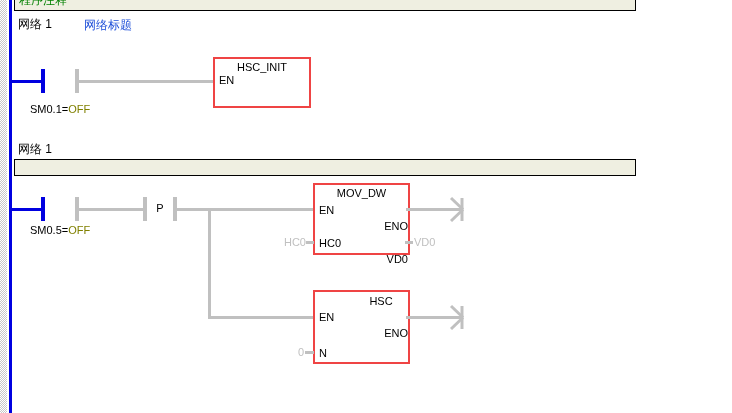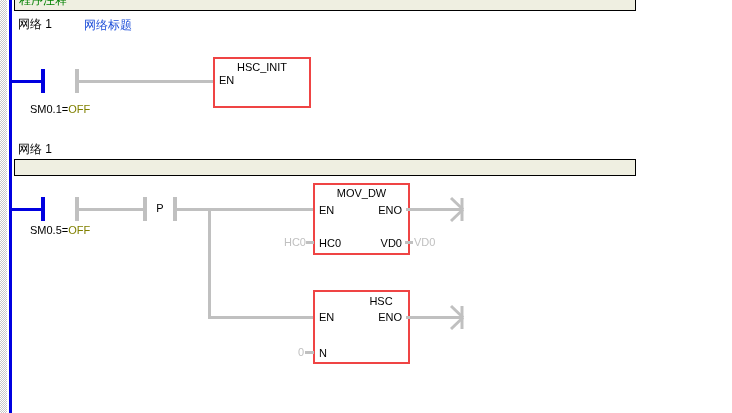--- a/index.html
+++ b/index.html
@@ -27,21 +27,21 @@
   .opl .state{color:#808000;}
   .hline{position:absolute;height:3px;background:#c0c0c0;}
   .vline{position:absolute;width:3px;background:#c0c0c0;}
   .hline.blue,.vline.blue{background:#0000e0;}
   .cbar{position:absolute;width:4px;height:24px;background:#c0c0c0;}
   .cbar.blue{background:#0000e0;}
   .pletter{position:absolute;width:24px;text-align:center;font-size:11px;}
   .lbox{position:absolute;border:2px solid #ef4444;background:#fff;font-size:11px;}
   .lbox .title{position:absolute;left:0;right:0;text-align:center;white-space:nowrap;}
   .lbox .pin-l{position:absolute;left:4px;white-space:nowrap;}
-  .lbox .pin-r{position:absolute;right:6px;white-space:nowrap;}
+  .lbox .pin-r{position:absolute;right:0;white-space:nowrap;margin-top:16px;}
   .operand{position:absolute;font-size:11px;color:#c0c0c0;white-space:nowrap;}
   .operand.ra{text-align:right;}
   .arrow{position:absolute;}
   .arrow line{stroke:#c0c0c0;stroke-width:3;}
 </style>
 </head>
 <body>
 
 <div class="screen">
 

